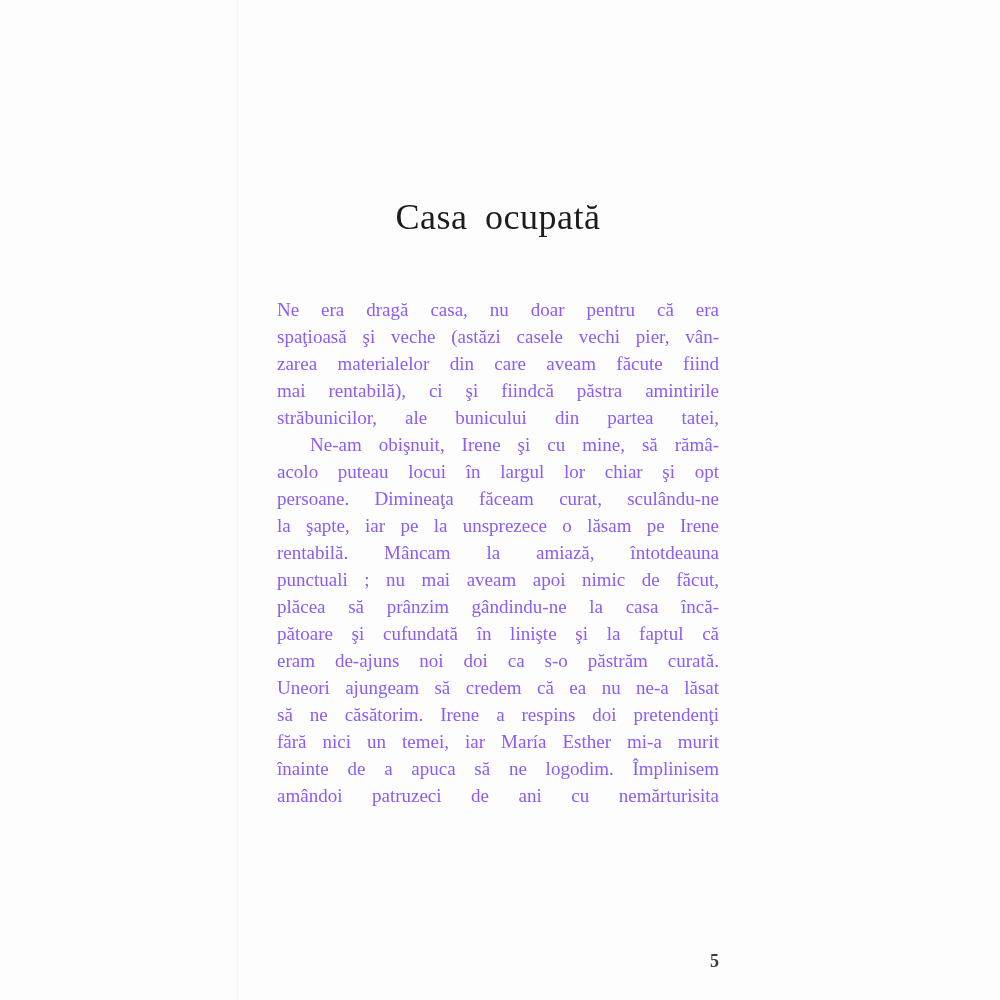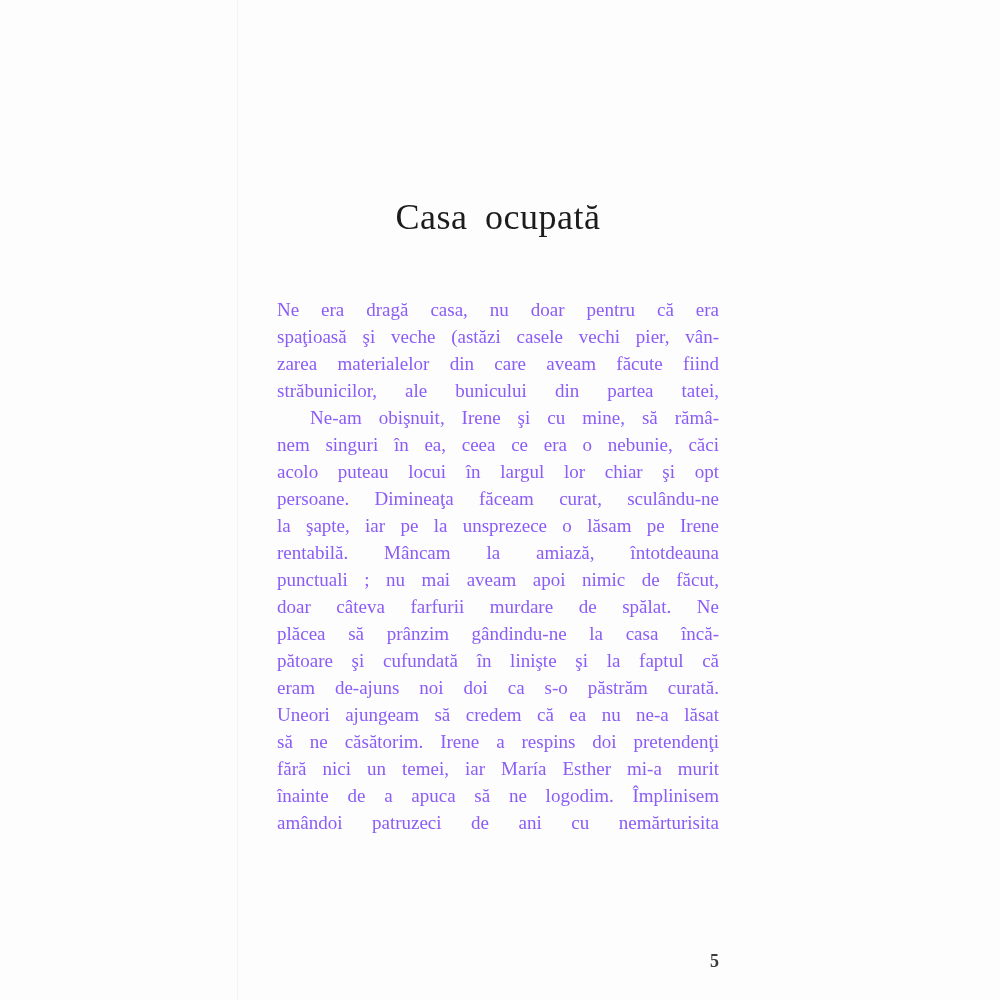--- a/index.html
+++ b/index.html
@@ -68,29 +68,28 @@
 </head>
 <body>
 
 <div class="page">
   <div class="edge-line"></div>
   <h1 class="title">Casa ocupată</h1>
   <div class="body-text">
       <div class="line">Ne era dragă casa, nu doar pentru că era</div>
       <div class="line">spaţioasă şi veche (astăzi casele vechi pier, vân-</div>
       <div class="line">zarea materialelor din care aveam făcute fiind</div>
+      <div class="line">mai rentabilă), ci şi fiindcă păstra amintirile</div>
       <div class="line">străbunicilor, ale bunicului din partea tatei,</div>
       <div class="line indent">Ne-am obişnuit, Irene şi cu mine, să rămâ-</div>
-      <div class="line">nem singuri în ea, ceea ce era o nebunie, căci</div>
       <div class="line">acolo puteau locui în largul lor chiar şi opt</div>
       <div class="line">persoane. Dimineaţa făceam curat, sculându-ne</div>
       <div class="line">la şapte, iar pe la unsprezece o lăsam pe Irene</div>
       <div class="line">rentabilă. Mâncam la amiază, întotdeauna</div>
       <div class="line">punctuali ; nu mai aveam apoi nimic de făcut,</div>
-      <div class="line">doar câteva farfurii murdare de spălat. Ne</div>
       <div class="line">plăcea să prânzim gândindu-ne la casa încă-</div>
       <div class="line">pătoare şi cufundată în linişte şi la faptul că</div>
       <div class="line">eram de-ajuns noi doi ca s-o păstrăm curată.</div>
       <div class="line">Uneori ajungeam să credem că ea nu ne-a lăsat</div>
       <div class="line">să ne căsătorim. Irene a respins doi pretendenţi</div>
       <div class="line">fără nici un temei, iar María Esther mi-a murit</div>
       <div class="line">înainte de a apuca să ne logodim. Împlinisem</div>
       <div class="line">amândoi patruzeci de ani cu nemărturisita</div>
     </div>
   <div class="folio">5</div>

